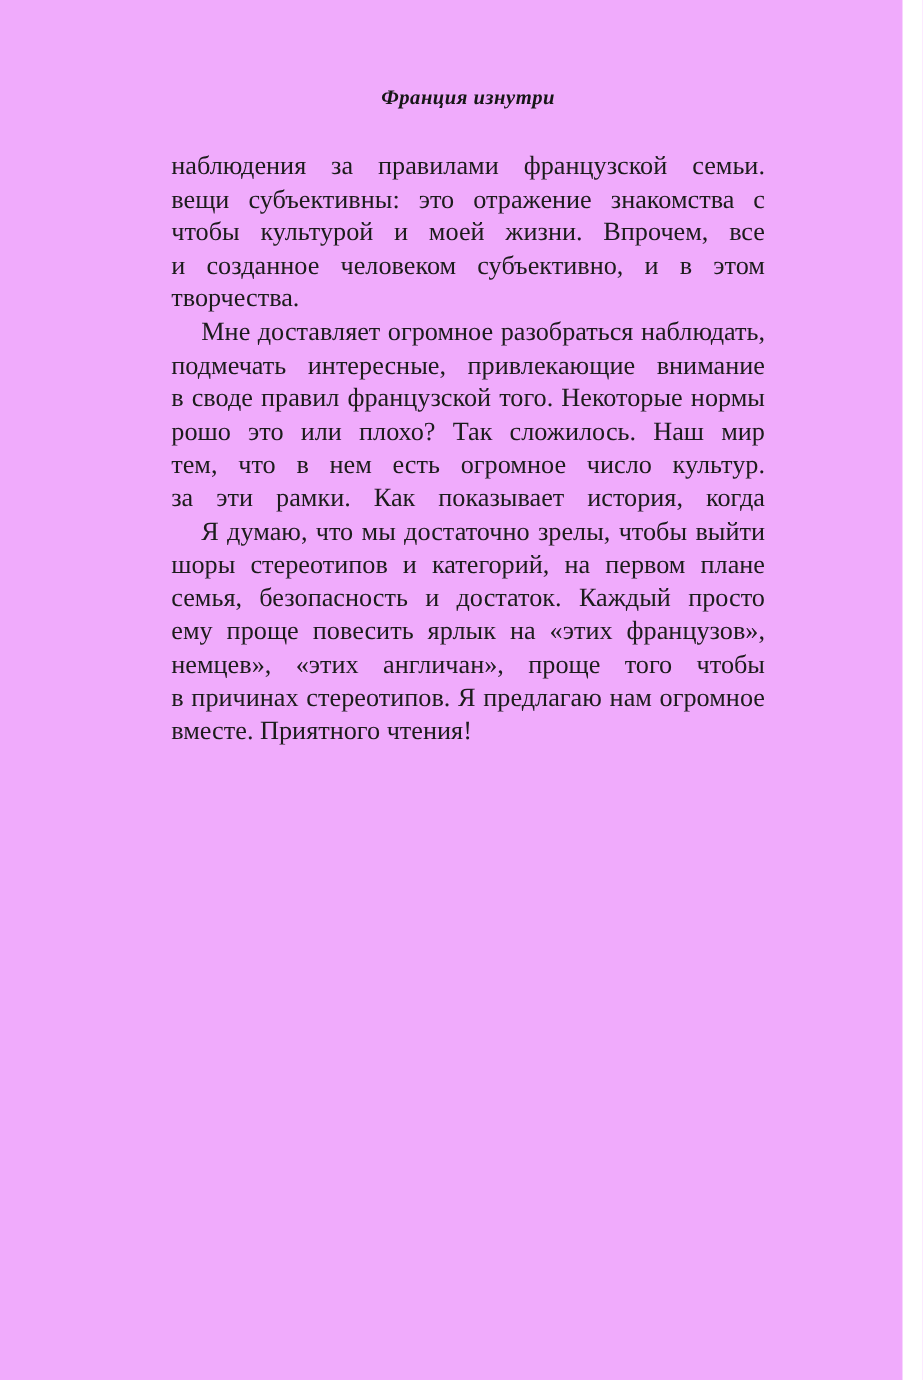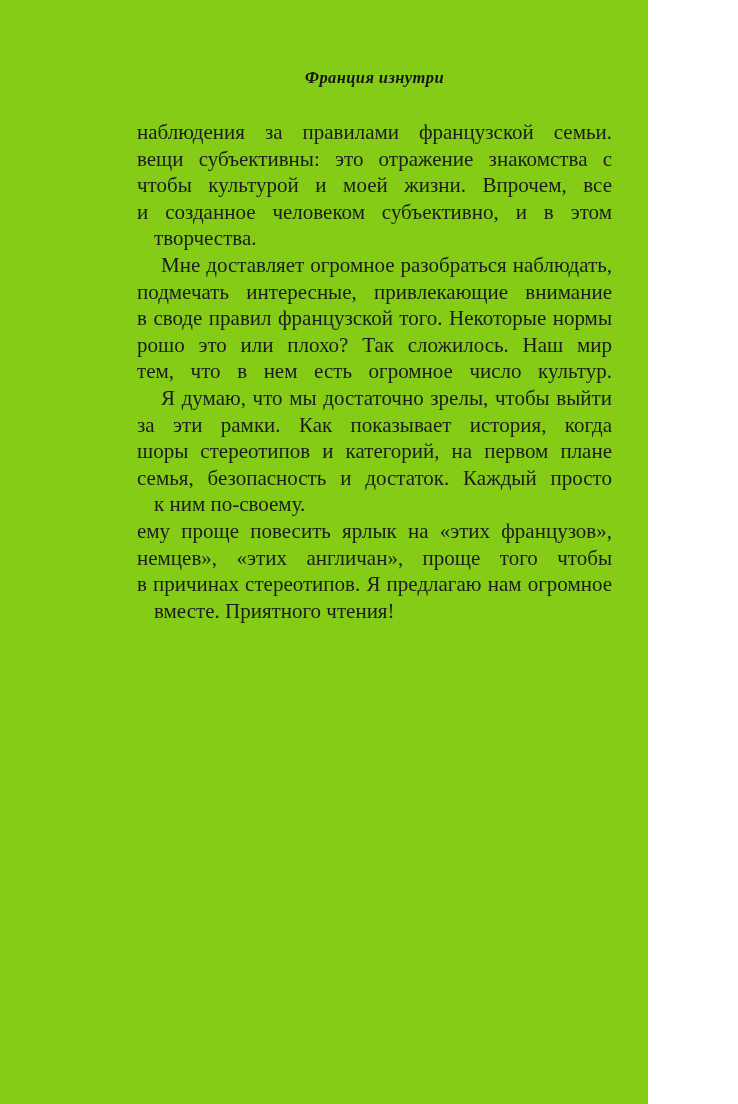--- a/index.html
+++ b/index.html
@@ -2,23 +2,23 @@
 <html><head>
   <meta charset="utf-8">
   <style>
     html, body {
       margin: 0;
       padding: 0;
       background: #ffffff;
     }
     .page {
       position: relative;
-      width: 648px;
+      width: 722px;
       height: 1104px;
-      background: #84cc16;
+      background: #f0abfc;
       overflow: hidden;
     }
     .running-head {
       position: absolute;
       left: 137px;
       top: 68px;
       width: 475px;
       text-align: center;
       font-family: "Liberation Serif", serif;
       font-style: italic;
@@ -38,21 +38,20 @@
       color: #1c1c1c;
     }
     .line {
       height: 26.6px;
       overflow: hidden;
       text-align: justify;
       text-align-last: justify;
     }
     .line.last {
       text-align-last: left;
-      margin-left: 17px;
     }
     .line.indent {
       text-indent: 24px;
     }
   </style>
 </head>
 <body>
 
 <div class="page">
   <div class="running-head">Франция изнутри</div>
@@ -60,23 +59,22 @@
       <div class="line">наблюдения за правилами французской семьи. Многие</div>
       <div class="line">вещи субъективны: это отражение знакомства с француз-</div>
       <div class="line">чтобы культурой и моей жизни. Впрочем, все написанное</div>
       <div class="line">и созданное человеком субъективно, и в этом прелесть</div>
       <div class="line last">творчества.</div>
       <div class="line indent">Мне доставляет огромное разобраться наблюдать,</div>
       <div class="line">подмечать интересные, привлекающие внимание детали</div>
       <div class="line">в своде правил французской того. Некоторые нормы</div>
       <div class="line">рошо это или плохо? Так сложилось. Наш мир хорош</div>
       <div class="line">тем, что в нем есть огромное число культур. Каждый,</div>
+      <div class="line">за эти рамки. Как показывает история, когда спадают</div>
       <div class="line indent">Я думаю, что мы достаточно зрелы, чтобы выйти</div>
-      <div class="line">за эти рамки. Как показывает история, когда спадают</div>
       <div class="line">шоры стереотипов и категорий, на первом плане ока-</div>
       <div class="line">семья, безопасность и достаток. Каждый просто идет</div>
-      <div class="line last">к ним по-своему.</div>
       <div class="line">ему проще повесить ярлык на «этих французов», «этих</div>
       <div class="line">немцев», «этих англичан», проще того чтобы разобраться</div>
       <div class="line">в причинах стереотипов. Я предлагаю нам огромное это</div>
       <div class="line last">вместе. Приятного чтения!</div>
     </div>
 </div>
 
 </body></html>

